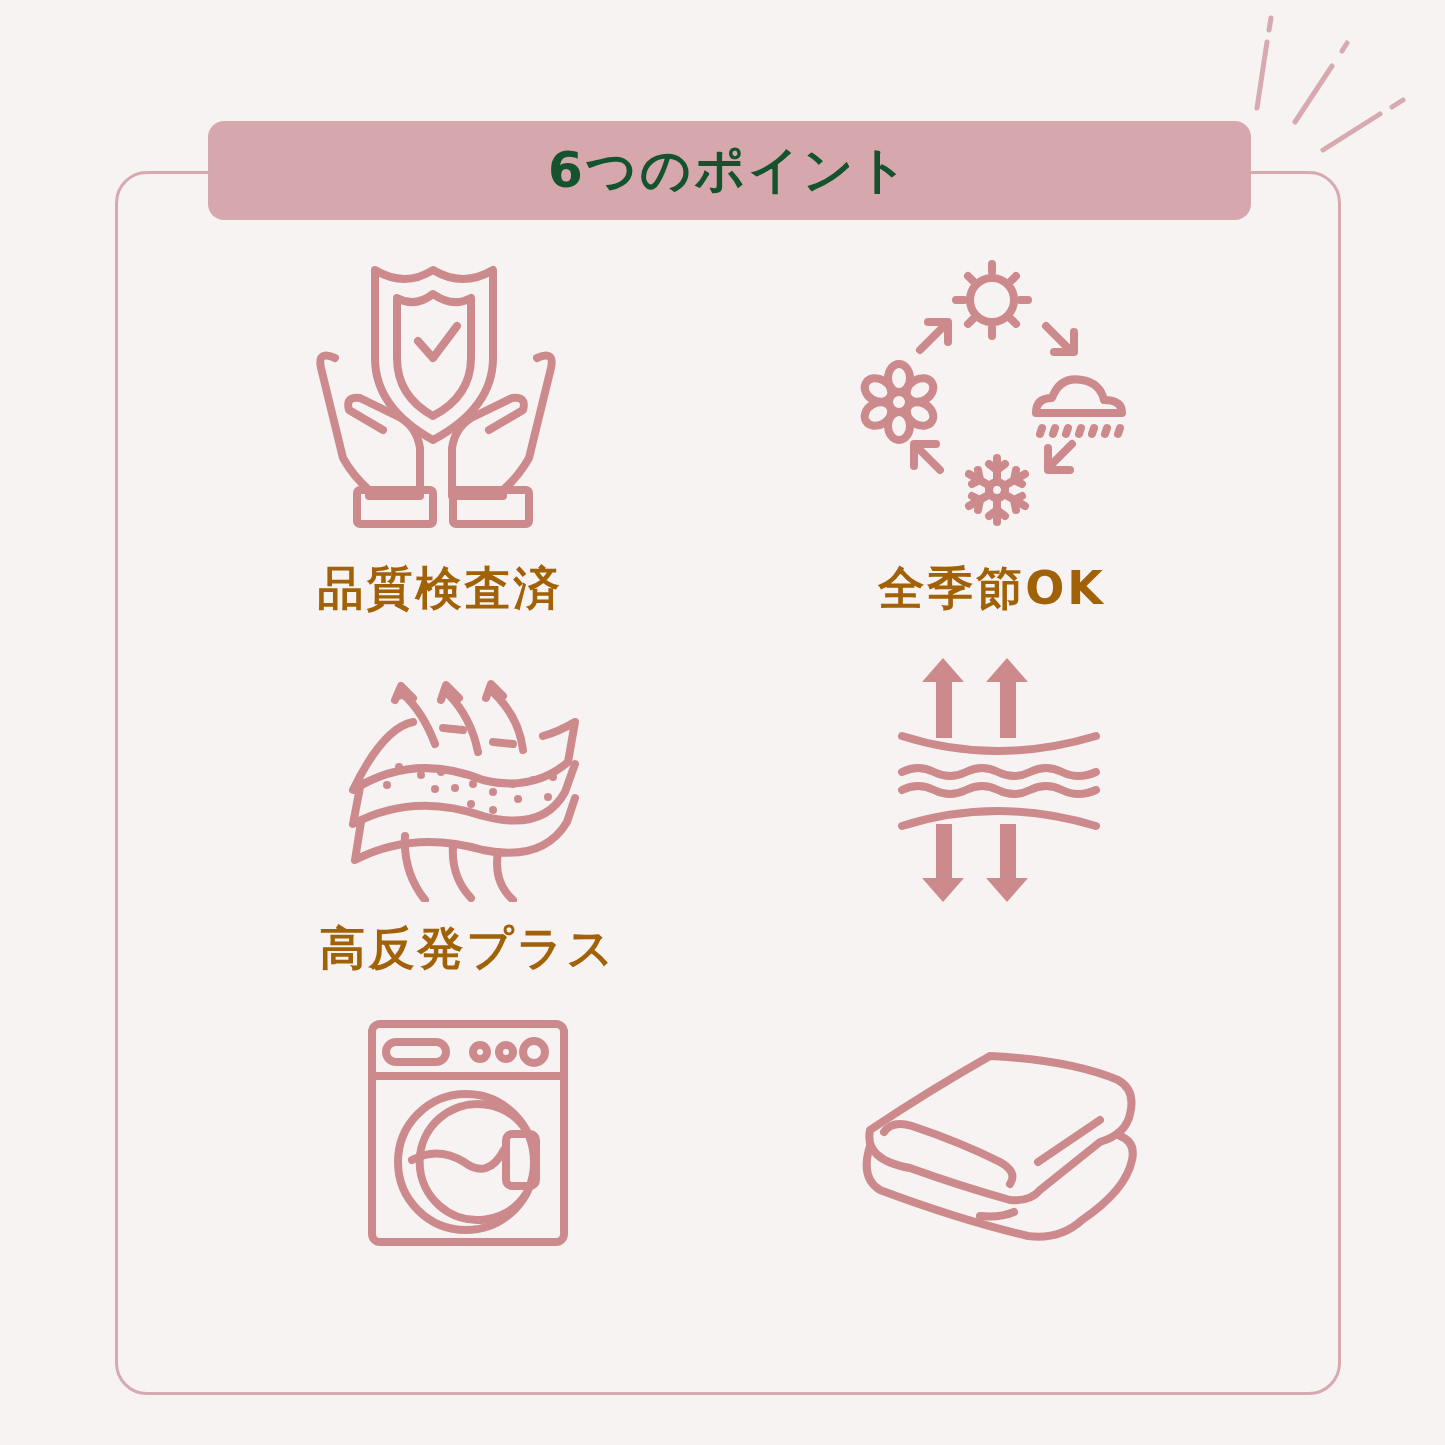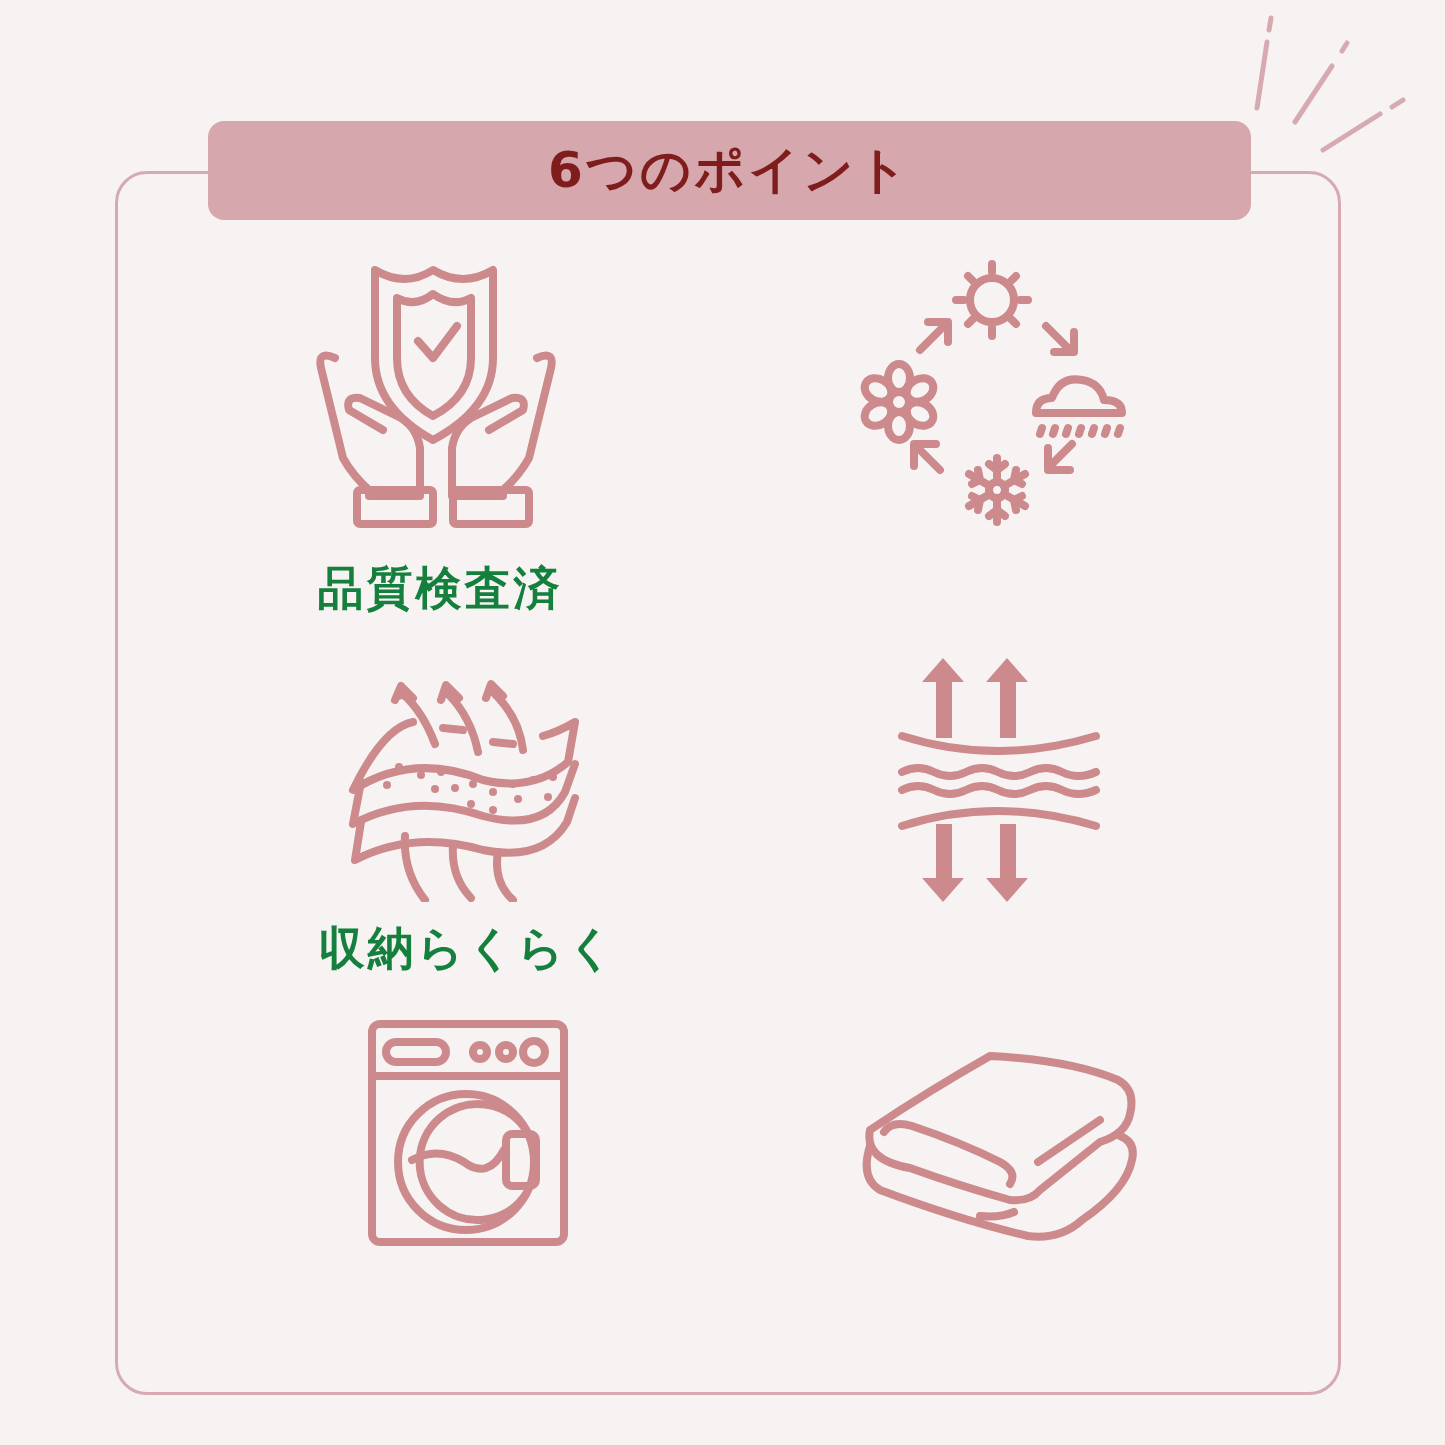--- a/index.html
+++ b/index.html
@@ -10,29 +10,29 @@
   .frame {
     position:absolute; left:115px; top:171px; width:1226px; height:1224px;
     border:3px solid #d6aab0; border-radius:32px; box-sizing:border-box;
   }
   .header-pill {
     position:absolute; left:208px; top:121px; width:1043px; height:99px;
     background:#d6a8ae; border-radius:16px;
     display:flex; align-items:center; justify-content:center;
   }
   .header-title {
-    color:#7f1d1d; font-size:50px; font-weight:bold; letter-spacing:3px;
+    color:#14532d; font-size:50px; font-weight:bold; letter-spacing:3px;
     font-family:"DejaVu Sans", sans-serif;
   }
   .burst { position:absolute; left:1240px; top:0; width:205px; height:200px; }
   .cell { position:absolute; width:600px; }
   .icon-wrap { position:absolute; left:0; width:100%; display:flex; justify-content:center; }
   .label {
     position:absolute; left:0; width:100%; text-align:center;
-    color:#15803d; font-size:46px; letter-spacing:3px; font-weight:bold;
+    color:#a16207; font-size:46px; letter-spacing:3px; font-weight:bold;
     font-family:"DejaVu Sans", sans-serif;
   }
   svg .s { fill:none; stroke:#cd8a8d; stroke-width:8; stroke-linecap:round; stroke-linejoin:round; }
   svg .f { fill:#cd8a8d; }
 </style>
 </head>
 <body>
 
 <svg class="burst" viewBox="0 0 205 200">
   <g stroke="#d6aab0" stroke-width="5" stroke-linecap="round">
@@ -118,20 +118,21 @@
           <line x1="152" y1="228" x2="173" y2="216"></line>
         <path d="M137 206 L145 212 L153 206"></path>
           <path d="M137 258 L145 252 L153 258"></path>
         <path d="M120 226 L128 222 L126 212"></path>
           <path d="M170 238 L162 242 L164 252"></path>
         <path d="M120 238 L128 242 L126 252"></path>
           <path d="M170 226 L162 222 L164 212"></path>
       </g>
     </svg>
   </div>
+  <div class="label" style="top:308px;">全季節OK</div>
 </div>
 
 <div class="cell" style="left:168px; top:660px; height:330px;">
   <div class="icon-wrap" style="top:12px;">
     <svg width="250" height="230" viewBox="0 0 250 230">
       <g class="s" stroke-width="5">
         <path d="M92 72 Q80 40 60 22"></path>
           <path d="M52 28 L58 14 L70 26" class="f" stroke-linejoin="round"></path>
         <path d="M135 80 Q128 45 105 22"></path>
           <path d="M98 28 L103 13 L116 26"></path>
@@ -158,21 +159,21 @@
         <circle cx="190" cy="108" r="4"></circle>
           <circle cx="210" cy="105" r="4"></circle>
           <circle cx="150" cy="120" r="4"></circle>
           <circle cx="175" cy="127" r="4"></circle>
         <circle cx="128" cy="132" r="4"></circle>
           <circle cx="150" cy="138" r="4"></circle>
           <circle cx="205" cy="125" r="4"></circle>
       </g>
     </svg>
   </div>
-  <div class="label" style="top:258px;">収納らくらく</div>
+  <div class="label" style="top:258px;">高反発プラス</div>
 </div>
 
 <div class="cell" style="left:701px; top:650px; height:340px;">
   <div class="icon-wrap" style="top:6px;">
     <svg width="210" height="250" viewBox="0 0 210 250">
       <path class="f" d="M47 2 L68 26 L56 26 L56 82 L40 82 L40 26 L26 26 Z"></path>
       <path class="f" d="M111 2 L132 26 L120 26 L120 82 L104 82 L104 26 L90 26 Z"></path>
       <path class="s" d="M6 80 Q100 110 200 80"></path>
       <path class="s" d="M6 116 Q22 108 38 116 Q54 124 70 116 Q86 108 102 116 Q118 124 134 116 Q150 108 166 116 Q182 124 200 116"></path>
       <path class="s" d="M6 134 Q22 126 38 134 Q54 142 70 134 Q86 126 102 134 Q118 142 134 134 Q150 126 166 134 Q182 142 200 134"></path>

